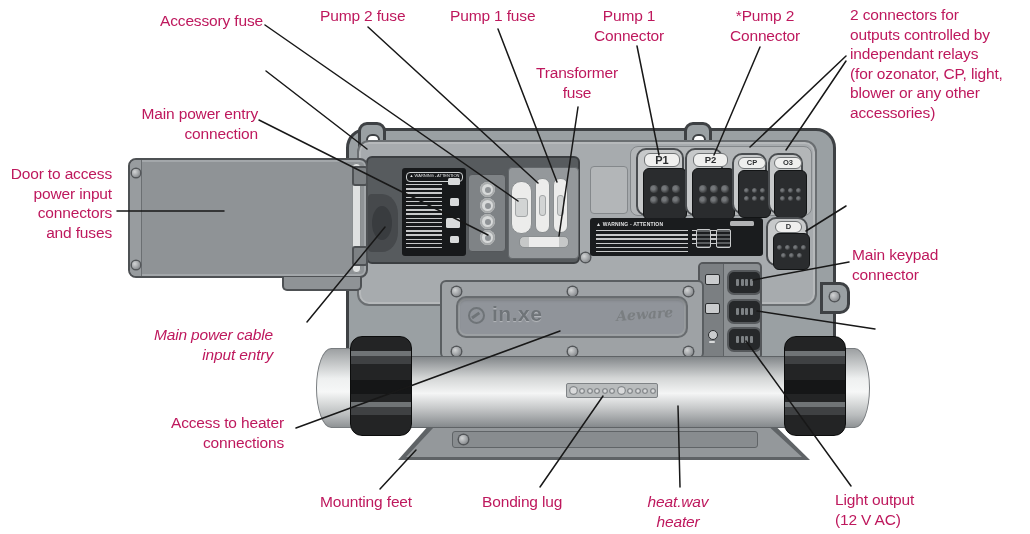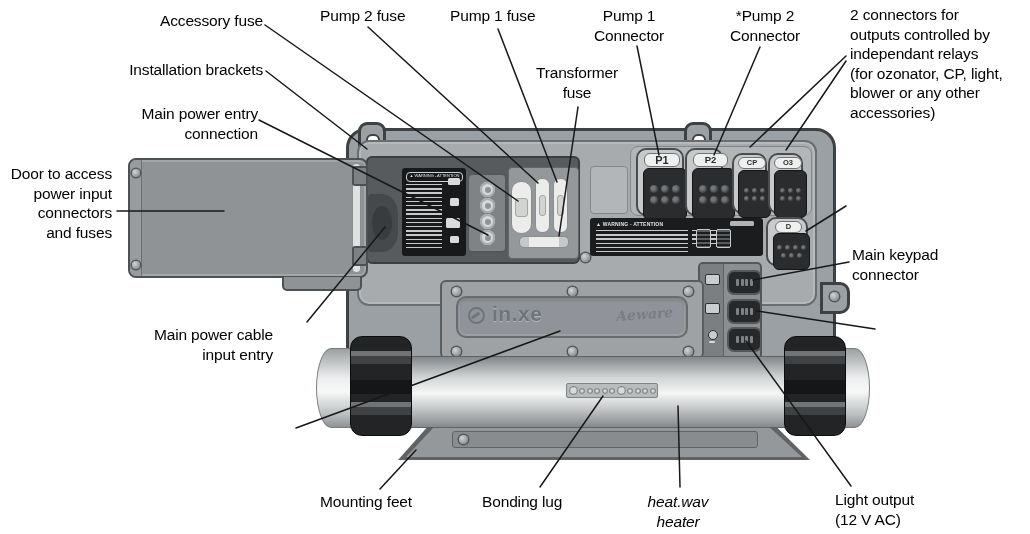--- a/index.html
+++ b/index.html
@@ -1,19 +1,19 @@
 <!DOCTYPE html>
 <html><head>
 <meta charset="utf-8">
 <style>
   html,body{margin:0;padding:0;background:#fff;}
   #stage{position:relative;width:1030px;height:534px;background:#fff;overflow:hidden;
          font-family:"Liberation Sans","DejaVu Sans",sans-serif;color:#1e1f21;}
   .lbl{position:absolute;white-space:pre-line;font-size:15.5px;line-height:19.5px;
-       letter-spacing:-0.15px;color:#000000;}
+       letter-spacing:-0.15px;color:#be185d;}
   .lbl.small{font-size:12.8px;line-height:16px;white-space:pre;}
   .r{text-align:right;} .c{text-align:center;}
   .part{position:absolute;box-sizing:border-box;}
   
   .shell{left:346px;top:128px;width:490px;height:246px;background:#9aa0a3;
          border:3px solid #3e4144;border-radius:20px 20px 8px 8px;}
   .face{left:357px;top:140px;width:460px;height:166px;background:#a7abae;
         border:2px solid #6a6e71;border-radius:12px;box-shadow:inset 0 0 0 2px #b6b9bb;}
   .hook{width:28px;height:36px;background:#9aa0a3;border:3px solid #3e4144;border-radius:9px;}
   .hole{position:absolute;left:5px;top:9px;width:10px;height:17px;background:#fff;
@@ -308,31 +308,32 @@
   <div class="lbl c" style="left:579px;top:6px;width:100px;">Pump 1
 Connector</div>
   <div class="lbl c" style="left:715px;top:6px;width:100px;">*Pump 2
 Connector</div>
   <div class="lbl" style="left:850px;top:5px;width:178px;">2 connectors for
 outputs controlled by
 independant relays
 (for ozonator, CP, light,
 blower or any other
 accessories)</div>
-  <div class="lbl r" style="left:100px;top:60px;width:163px;">Installation brackets</div>
   <div class="lbl r" style="left:95px;top:104px;width:163px;">Main power entry
 connection</div>
   <div class="lbl r" style="left:4px;top:164px;width:108px;">Door to access
 power input
 connectors
 and fuses</div>
   <div class="lbl" style="left:852px;top:245px;width:150px;">Main keypad
 connector</div>
-  <div class="lbl r" style="left:113px;top:325px;width:160px;">Main power cable
+  <div class="lbl r" style="left:113px;top:325px;width:160px;font-style:italic;">Main power cable
 input entry</div>
+  <div class="lbl r" style="left:124px;top:413px;width:160px;">Access to heater
+connections</div>
   <div class="lbl" style="left:320px;top:492px;">Mounting feet</div>
   <div class="lbl" style="left:482px;top:492px;">Bonding lug</div>
   <div class="lbl c" style="left:628px;top:492px;width:100px;font-style:italic;">heat.wav
 heater</div>
   <div class="lbl" style="left:835px;top:490px;">Light output
 (12 V AC)</div>
 
   <svg class="leads" width="1030" height="534" viewBox="0 0 1030 534">
     <g stroke="#181818" stroke-width="1.5" stroke-linecap="round">
       <line x1="265" y1="25" x2="518" y2="201"></line>

